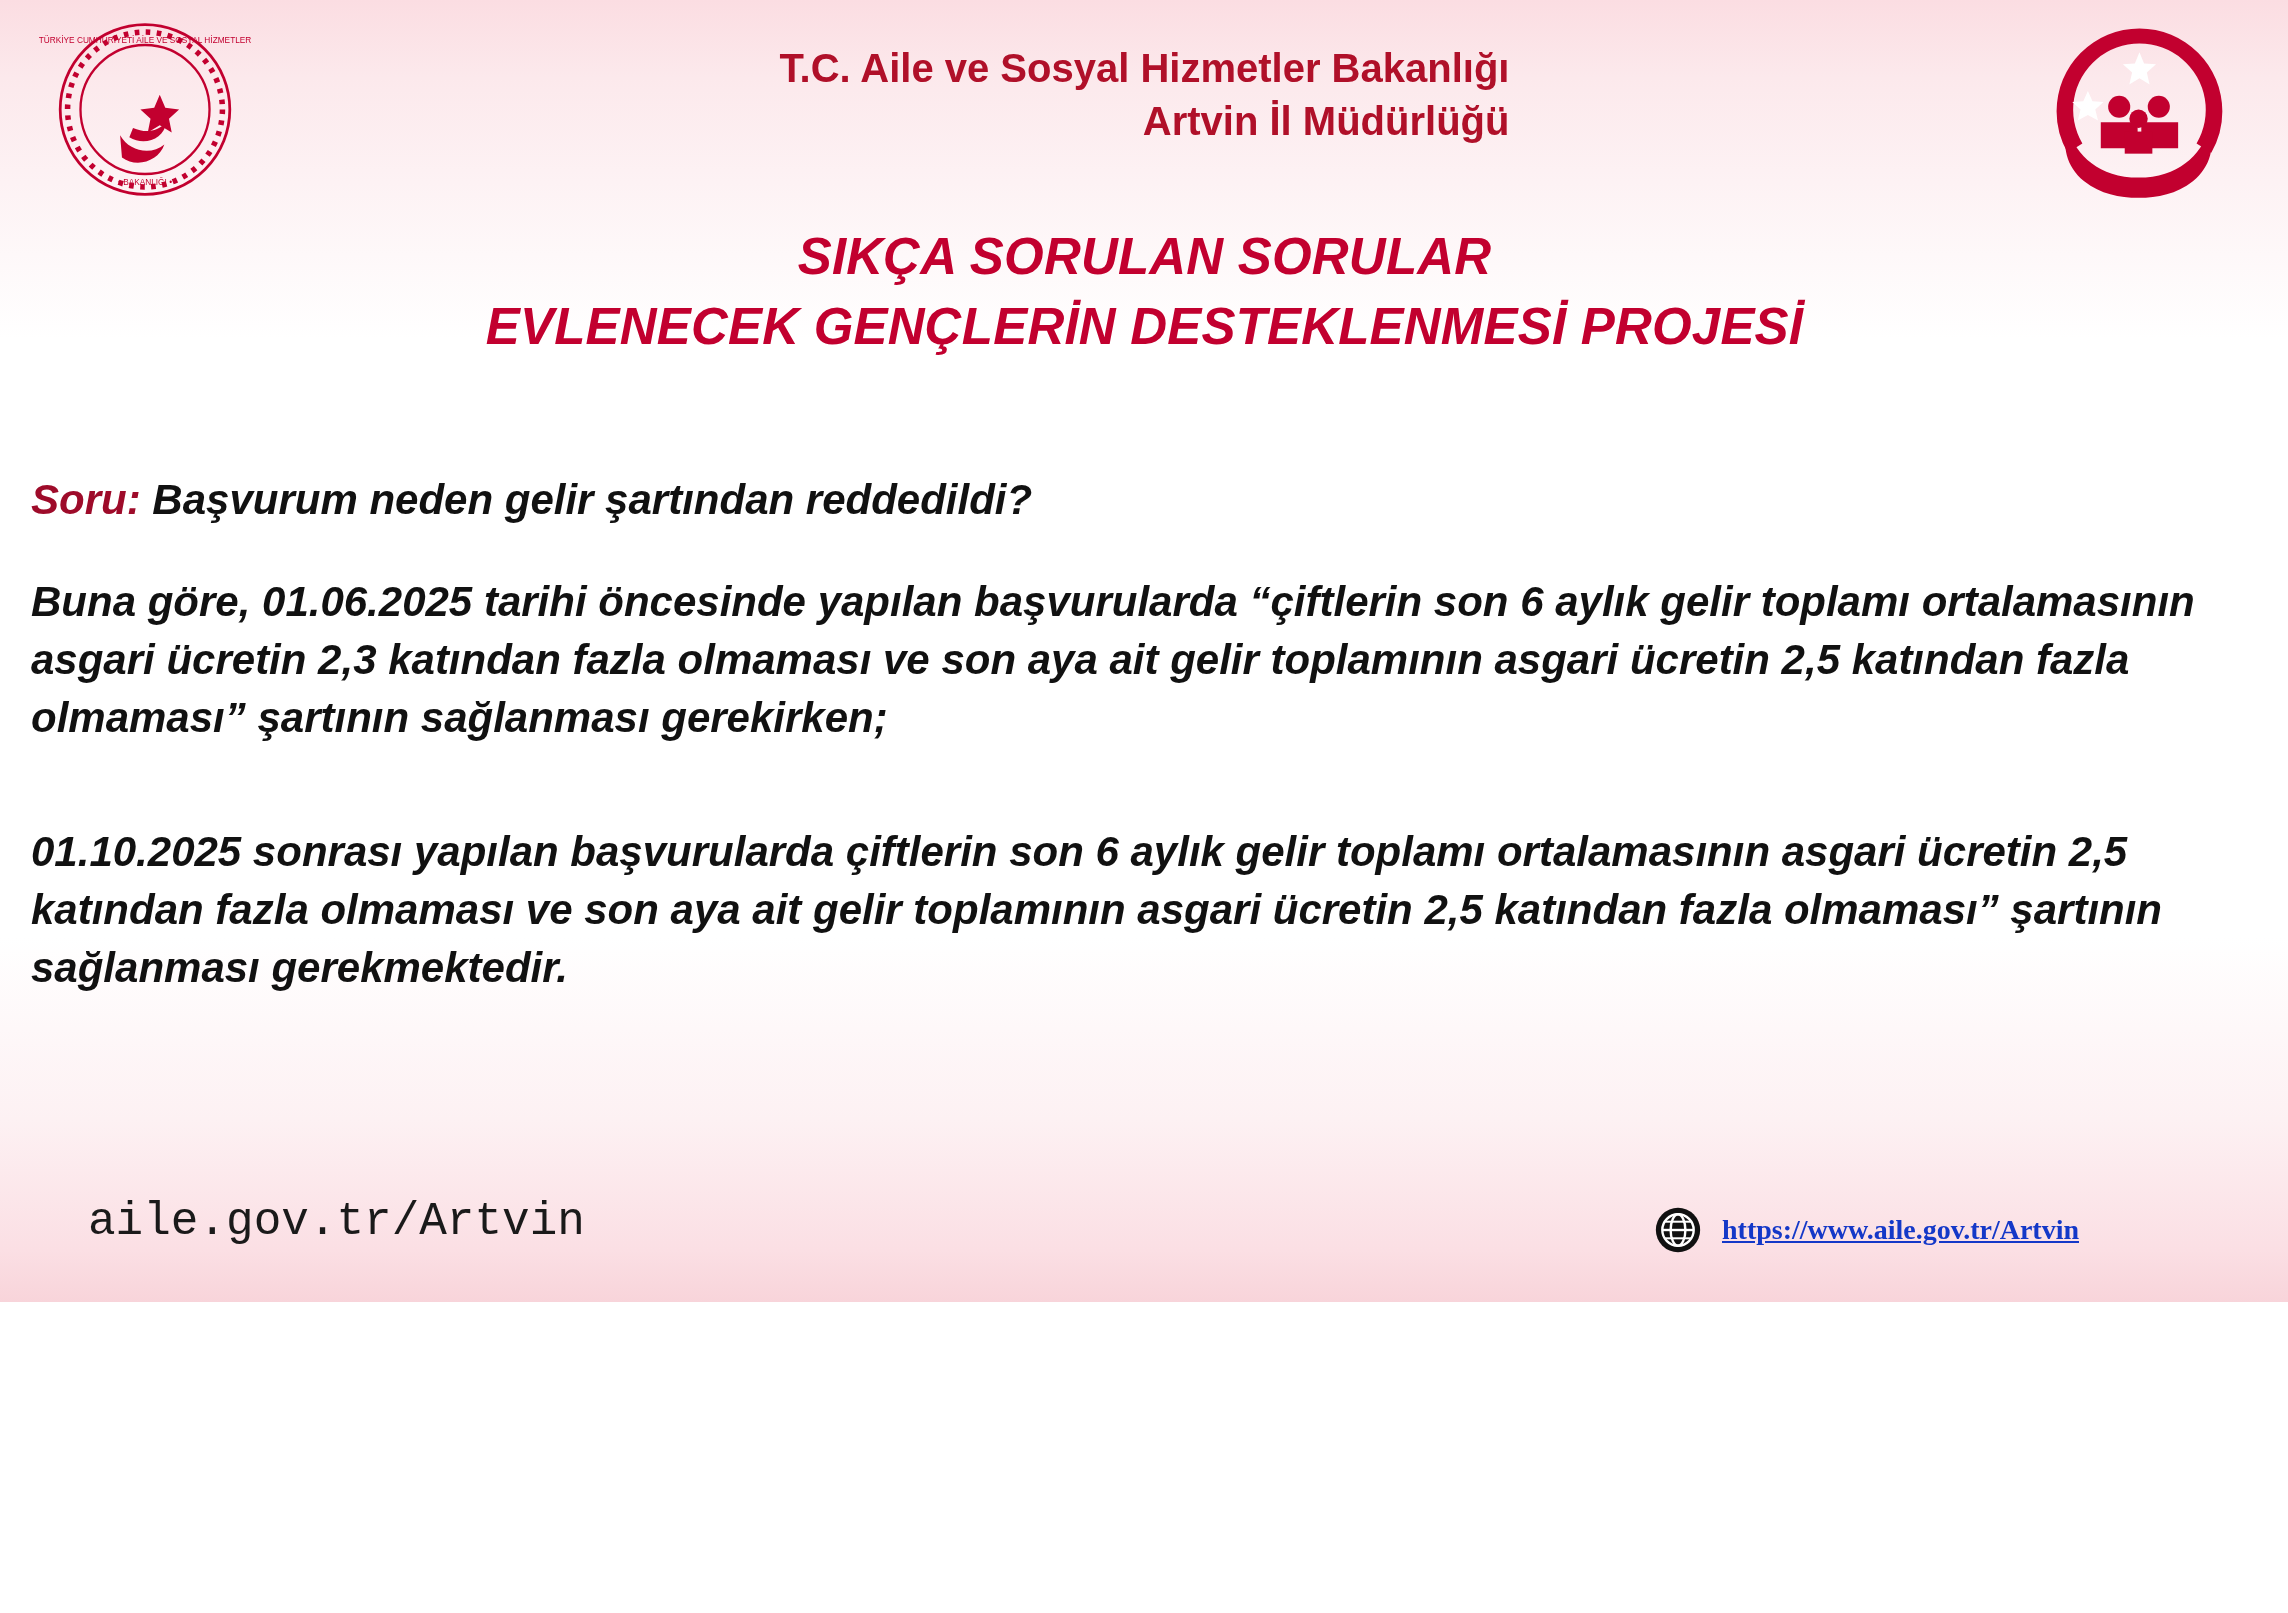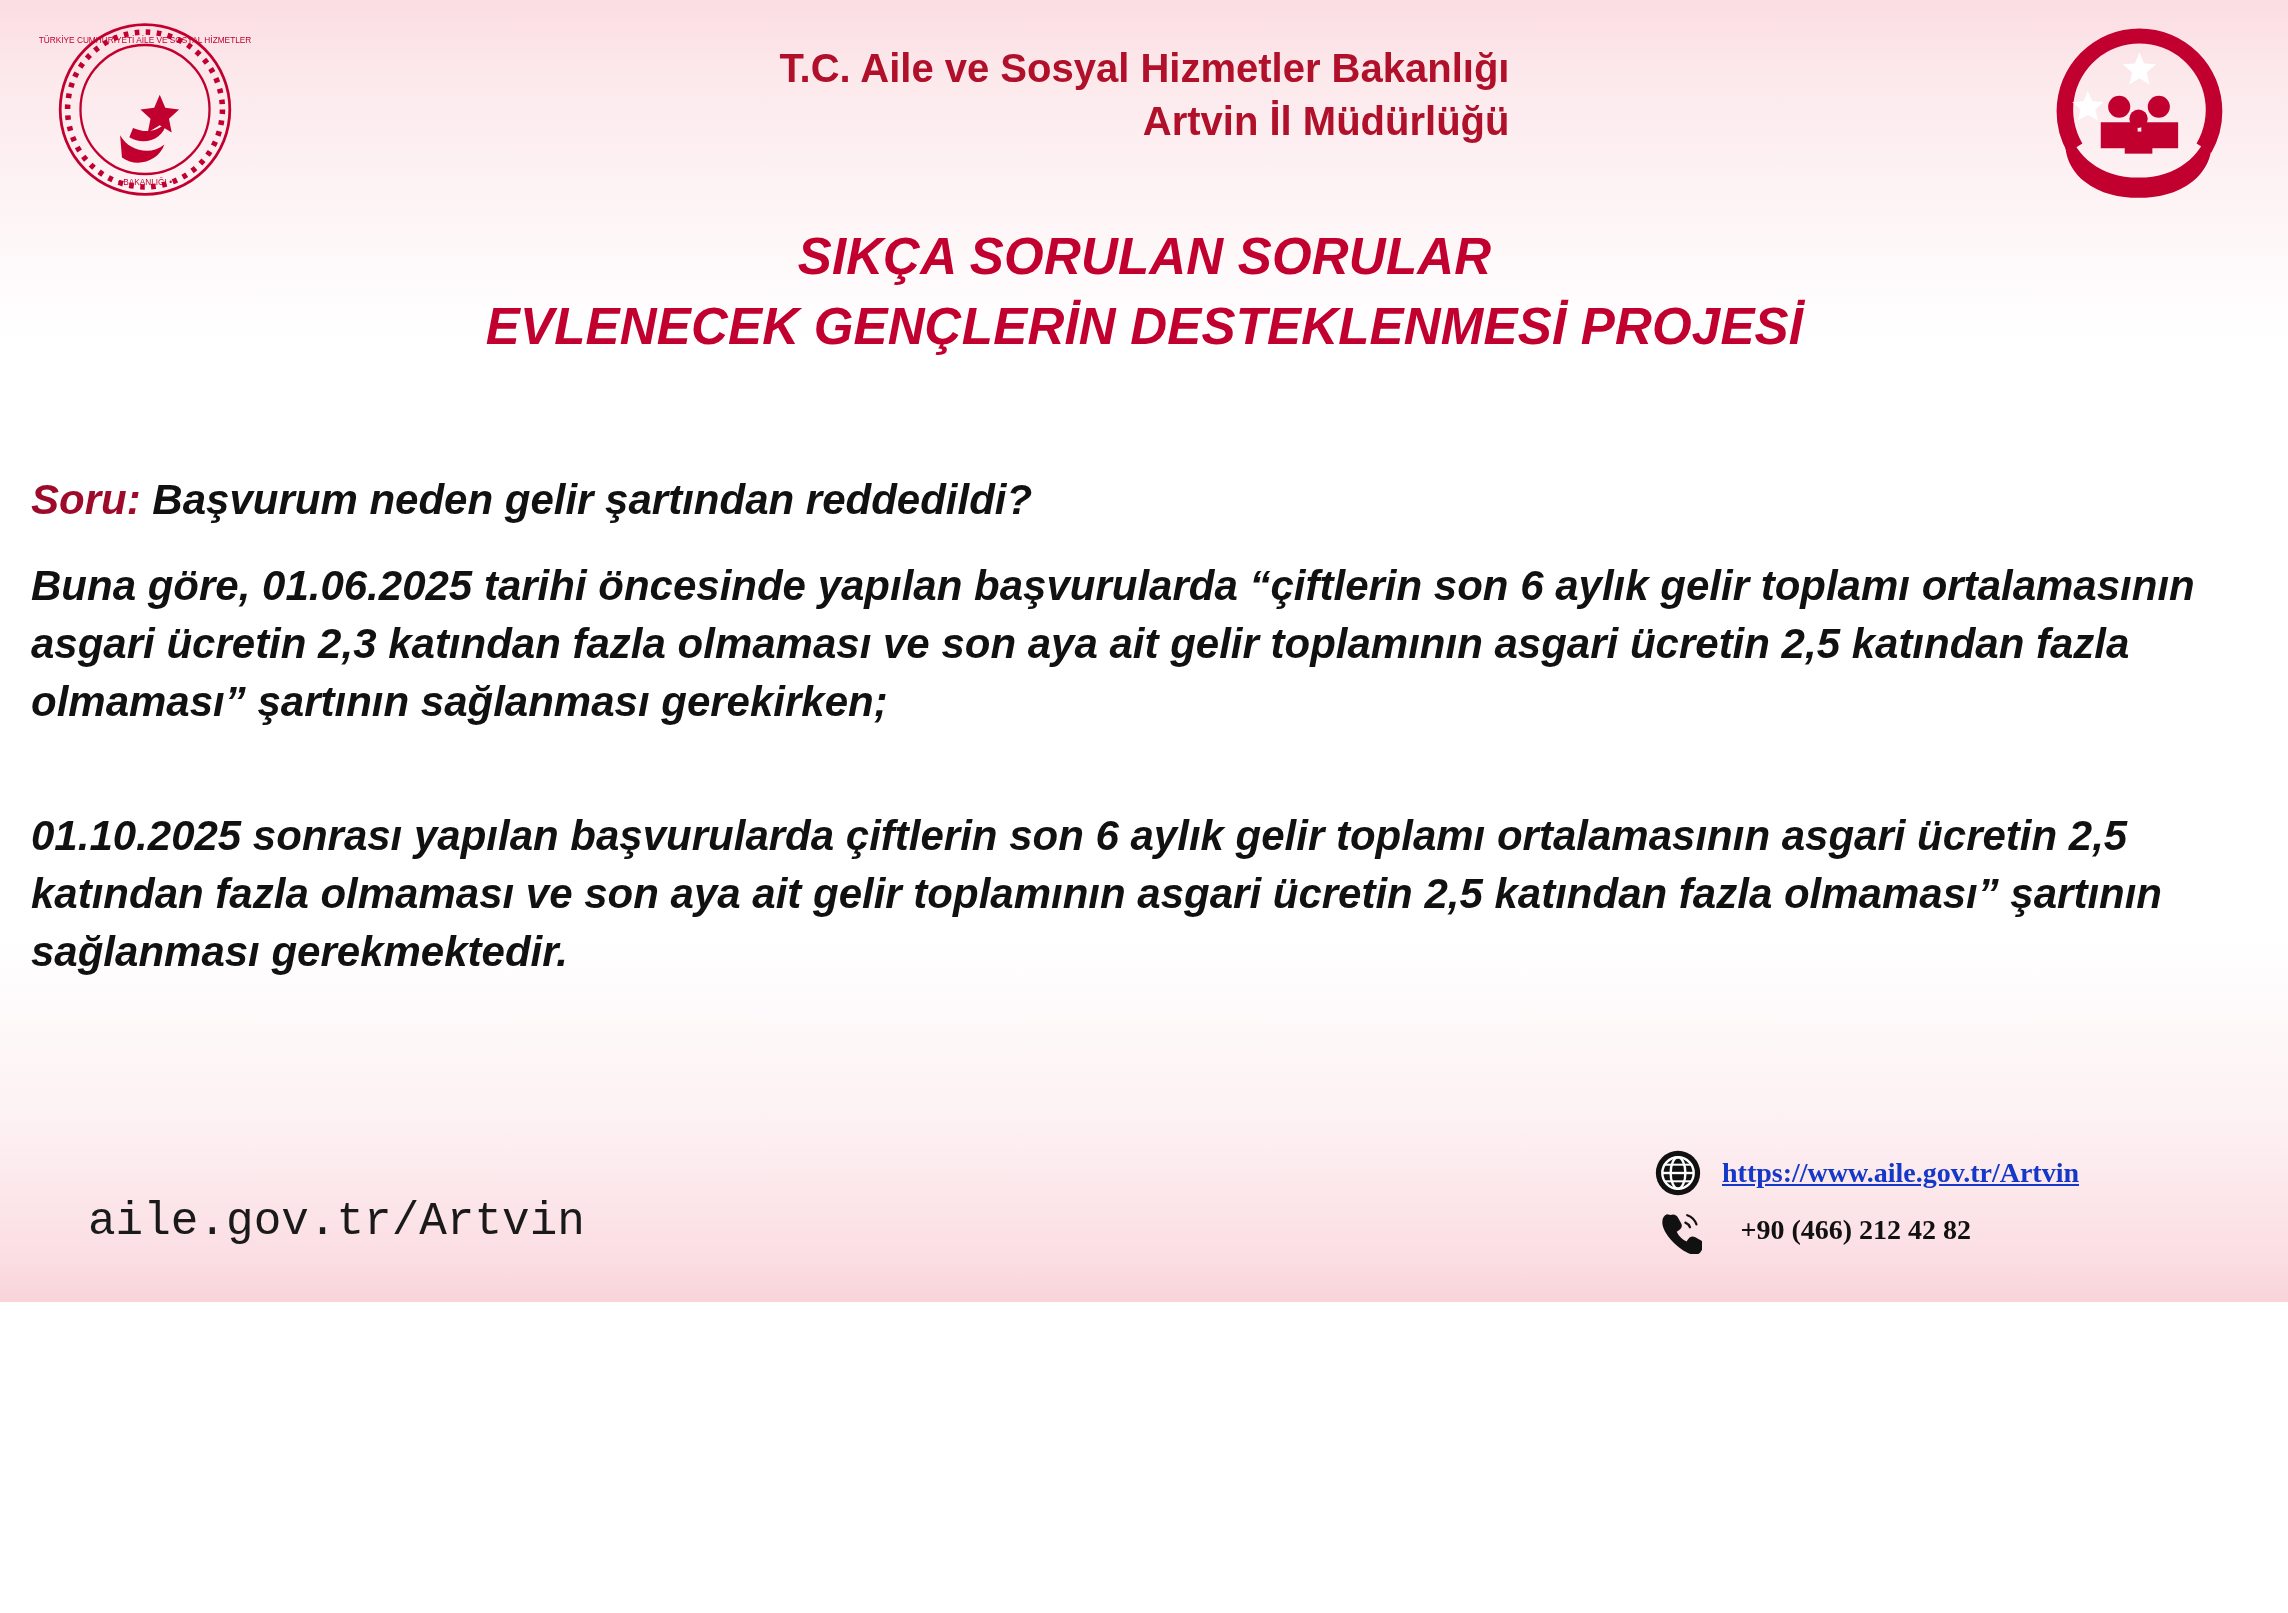--- a/index.html
+++ b/index.html
@@ -101,21 +101,21 @@
     font-style: italic;
   }
 
   .label {
     color: #9e0b2a;
     font-weight: bold;
     font-style: italic;
   }
 
   .q-line {
-    margin: 0 0 28px 0;
+    margin: 0 0 44px 0;
   }
 
   .a-para {
     margin: 0;
   }
   .a-para.gap {
     margin-top: 76px;
   }
 
   
@@ -240,26 +240,16 @@
           <circle cx="26" cy="26" r="17" fill="none" stroke="#ffffff" stroke-width="2.6"></circle>
           <ellipse cx="26" cy="26" rx="8" ry="17" fill="none" stroke="#ffffff" stroke-width="2.6"></ellipse>
           <line x1="9" y1="26" x2="43" y2="26" stroke="#ffffff" stroke-width="2.6"></line>
           <line x1="12" y1="17" x2="40" y2="17" stroke="#ffffff" stroke-width="2.2"></line>
           <line x1="12" y1="35" x2="40" y2="35" stroke="#ffffff" stroke-width="2.2"></line>
         </svg>
       </span>
       <a class="contact-url" href="#">https://www.aile.gov.tr/Artvin</a>
     </div>
 
-    <div class="contact-row">
-      <span class="contact-icon">
-        <svg viewBox="0 0 52 52" width="48" height="48" aria-hidden="true">
-          <path d="M16 8 c4 -2 8 0 10 4 l4 7 c2 4 0 7 -3 9 l-3 2 c3 6 7 10 13 13 l2 -3 c2 -3 5 -5 9 -3 l7 4 c4 2 6 6 4 10 l-3 5 c-2 4 -7 5 -12 4 C28 56 4 32 5 17 c0 -5 2 -8 6 -10 z" fill="#111111" transform="scale(0.82) translate(6,4)"></path>
-          <path d="M36 10 a16 16 0 0 1 10 10" fill="none" stroke="#111111" stroke-width="2.4" stroke-linecap="round"></path>
-          <path d="M34 18 a9 9 0 0 1 5 5" fill="none" stroke="#111111" stroke-width="2.4" stroke-linecap="round"></path>
-        </svg>
-      </span>
-      <span class="contact-phone">+90 (466) 212 42 82</span>
-    </div>
   </div>
 
 </div>
 
 
 </body></html>

